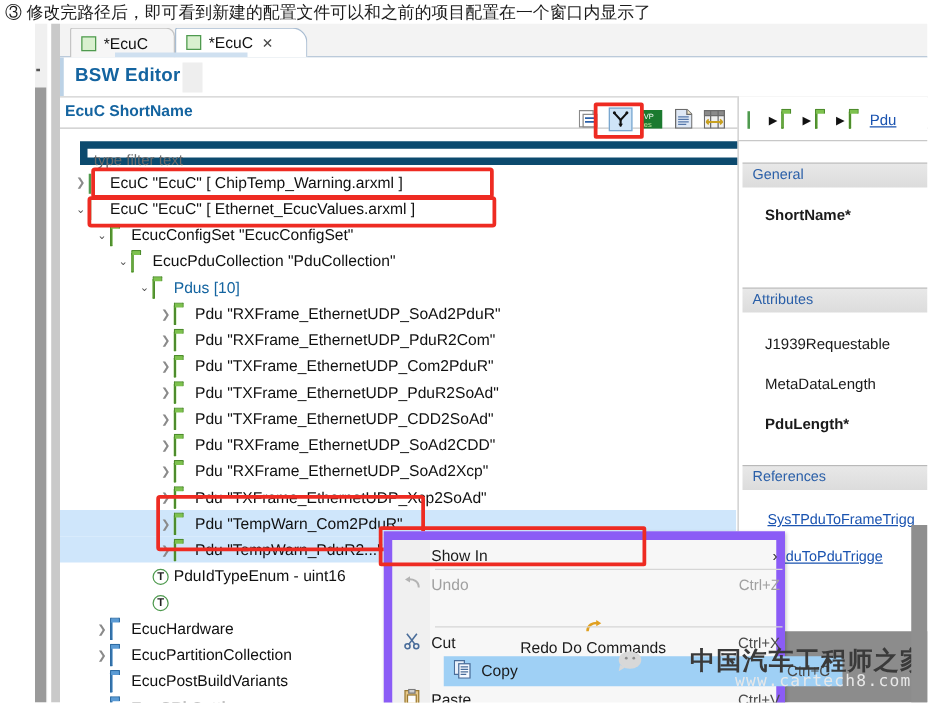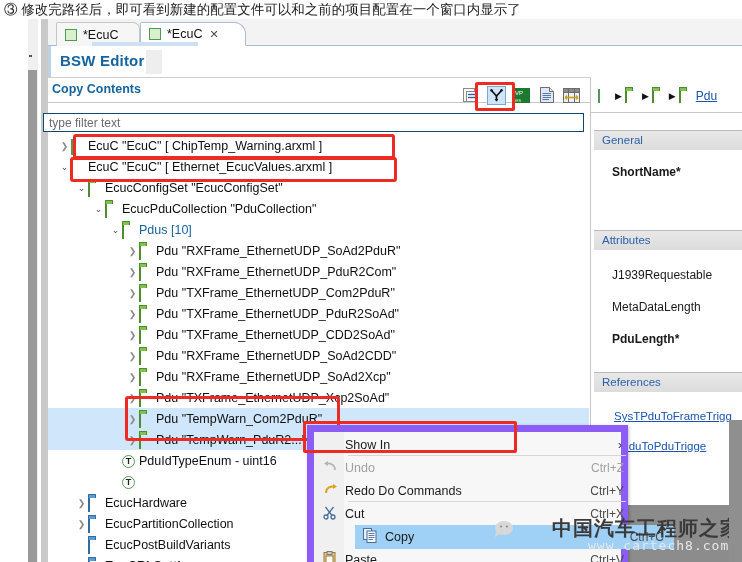--- a/index.html
+++ b/index.html
@@ -57,22 +57,22 @@
   .sec-hdr-rule { position:absolute; left:48px; top:102px; width:694px; height:1px; background:#c8c8c8; }
 
   
   .tbicons { position:absolute; left:462px; top:85px; height:20px; display:flex; align-items:center; gap:6px; }
   .tbi { width:19px; height:19px; display:flex; align-items:center; justify-content:center; }
   .tbi-active { background:#cfe4f7; border:1px solid #7aa7cf; }
   .redbox-tb { position:absolute; left:475px; top:82px; width:40px; height:29px;
                border:3px solid #ee2b22; border-radius:2px; pointer-events:none; }
 
   
-  .filter { position:absolute; left:43px; top:113px; width:541px; height:19px;
-            border:1px solid #0c4a6e; background:#ffffff; }
+  .filter { position:absolute; left:64px; top:113px; width:541px; height:19px;
+            border:6px solid #0c4a6e; background:#ffffff; }
   .filter span { position:absolute; left:5px; top:2px; font-size:12px; color:#6b6b6b; }
 
   
   .tree { position:absolute; left:48px; top:135px; width:541px; height:427px; background:#ffffff; overflow:hidden; }
   .row { position:absolute; left:0; height:21px; display:flex; align-items:center; white-space:nowrap; font-size:12.5px; color:#101010; }
   .row .arrow { width:13px; text-align:center; color:#8a8a8a; font-size:9px; flex:0 0 13px; }
   .row .arrow.open { color:#4a4a4a; }
   .sel { background:#cfe6fb; }
   .lbl { margin-left:3px; }
   .lbl.bold { font-weight:bold; }
@@ -162,21 +162,21 @@
       <span class="tab-close">✕</span>
     </div>
   </div>
   <div class="tab-underline"></div>
 
   <div class="bsw-hdr"></div>
   <div class="bsw-title">BSW Editor</div>
   <div class="bsw-gap"></div>
 
   <div class="sec-hdr"></div>
-  <div class="sec-title">Copy Contents</div>
+  <div class="sec-title">EcuC ShortName</div>
   <div class="sec-hdr-rule"></div>
 
   <div class="tbicons">
     <div class="tbi">
       <svg width="17" height="15" viewBox="0 0 17 15">
         <rect x="0.5" y="0.5" width="11" height="13" fill="#fff" stroke="#8a8a8a"></rect>
         <rect x="3.5" y="3.5" width="11" height="10" fill="#fff" stroke="#8a8a8a"></rect>
         <line x1="5" y1="6.5" x2="13" y2="6.5" stroke="#2a5fa8" stroke-width="1.4"></line>
         <line x1="5" y1="9.5" x2="13" y2="9.5" stroke="#2a5fa8" stroke-width="1.4"></line>
       </svg>
@@ -384,21 +384,21 @@
       </div>
       <div class="ctx-sep" style="top: 23px;"></div>
       <div class="mi disabled" style="top: 24px;">
         <span class="mi-icon"><svg width="15" height="13" viewBox="0 0 15 13">
             <path d="M12 10 C12 5 8 3 3 3.5" stroke="#b3b3b3" stroke-width="1.6" fill="none"></path>
             <path d="M1 3.5 L5 1 L5 6 Z" fill="#b3b3b3"></path>
           </svg></span>
         <span class="mi-label">Undo</span>
         <span class="mi-key">Ctrl+Z</span>
       </div>
-      <div class="mi" style="top: 47px;">
+      <div class="mi" style="top: 63px; flex-direction: column;">
         <span class="mi-icon"><svg width="15" height="13" viewBox="0 0 15 13">
             <path d="M3 10 C3 5 7 3 12 3.5" stroke="#e0a020" stroke-width="2" fill="none"></path>
             <path d="M14 3.5 L10 1 L10 6 Z" fill="#e0a020"></path>
           </svg></span>
         <span class="mi-label">Redo Do Commands</span>
         <span class="mi-key">Ctrl+Y</span>
       </div>
       <div class="ctx-sep" style="top: 69px;"></div>
       <div class="mi" style="top: 70px;">
         <span class="mi-icon"><svg width="14" height="14" viewBox="0 0 14 14">

